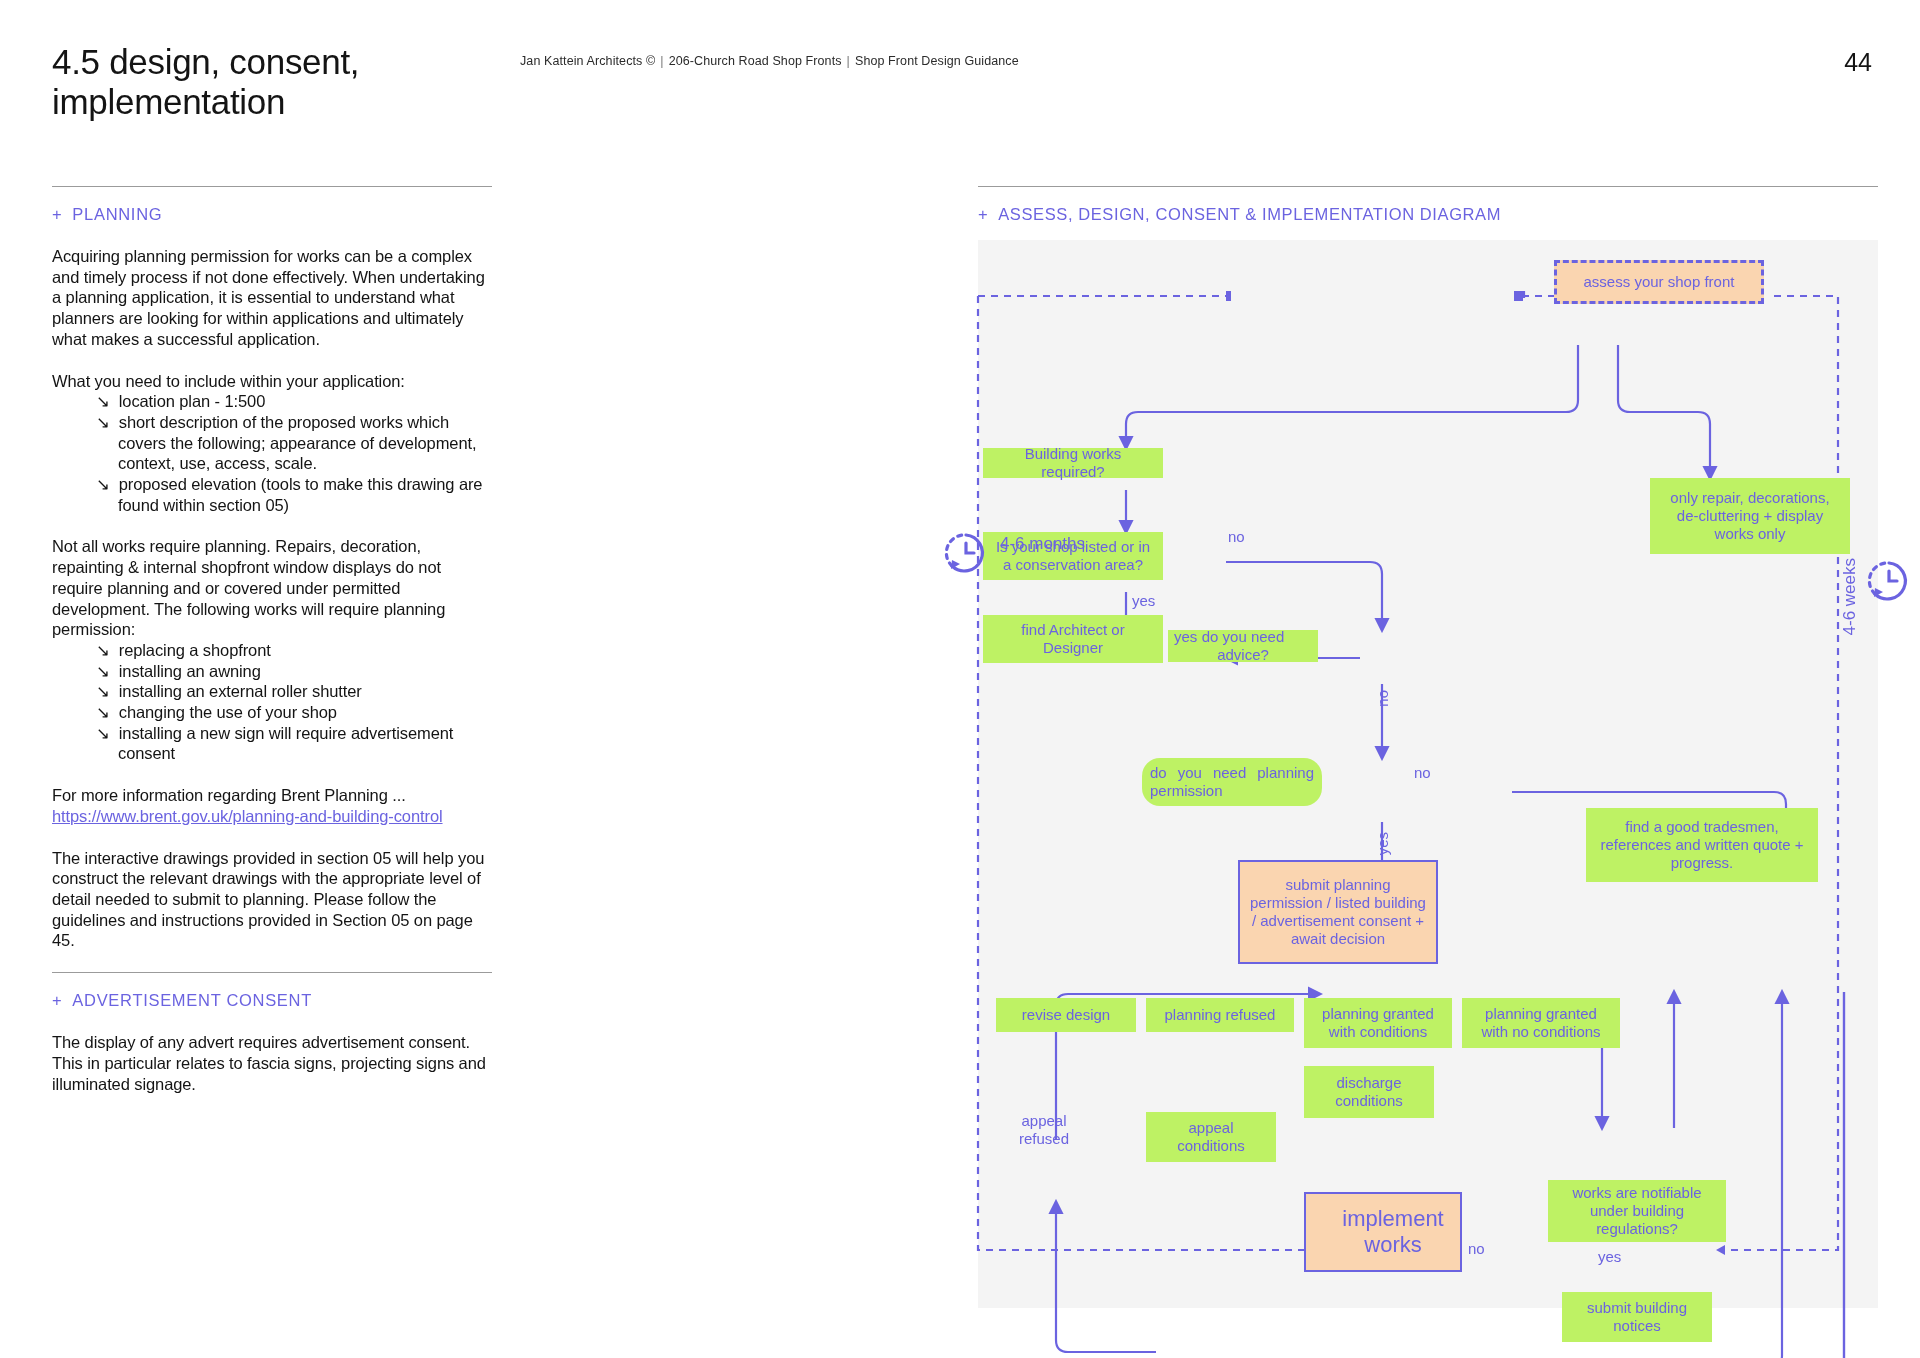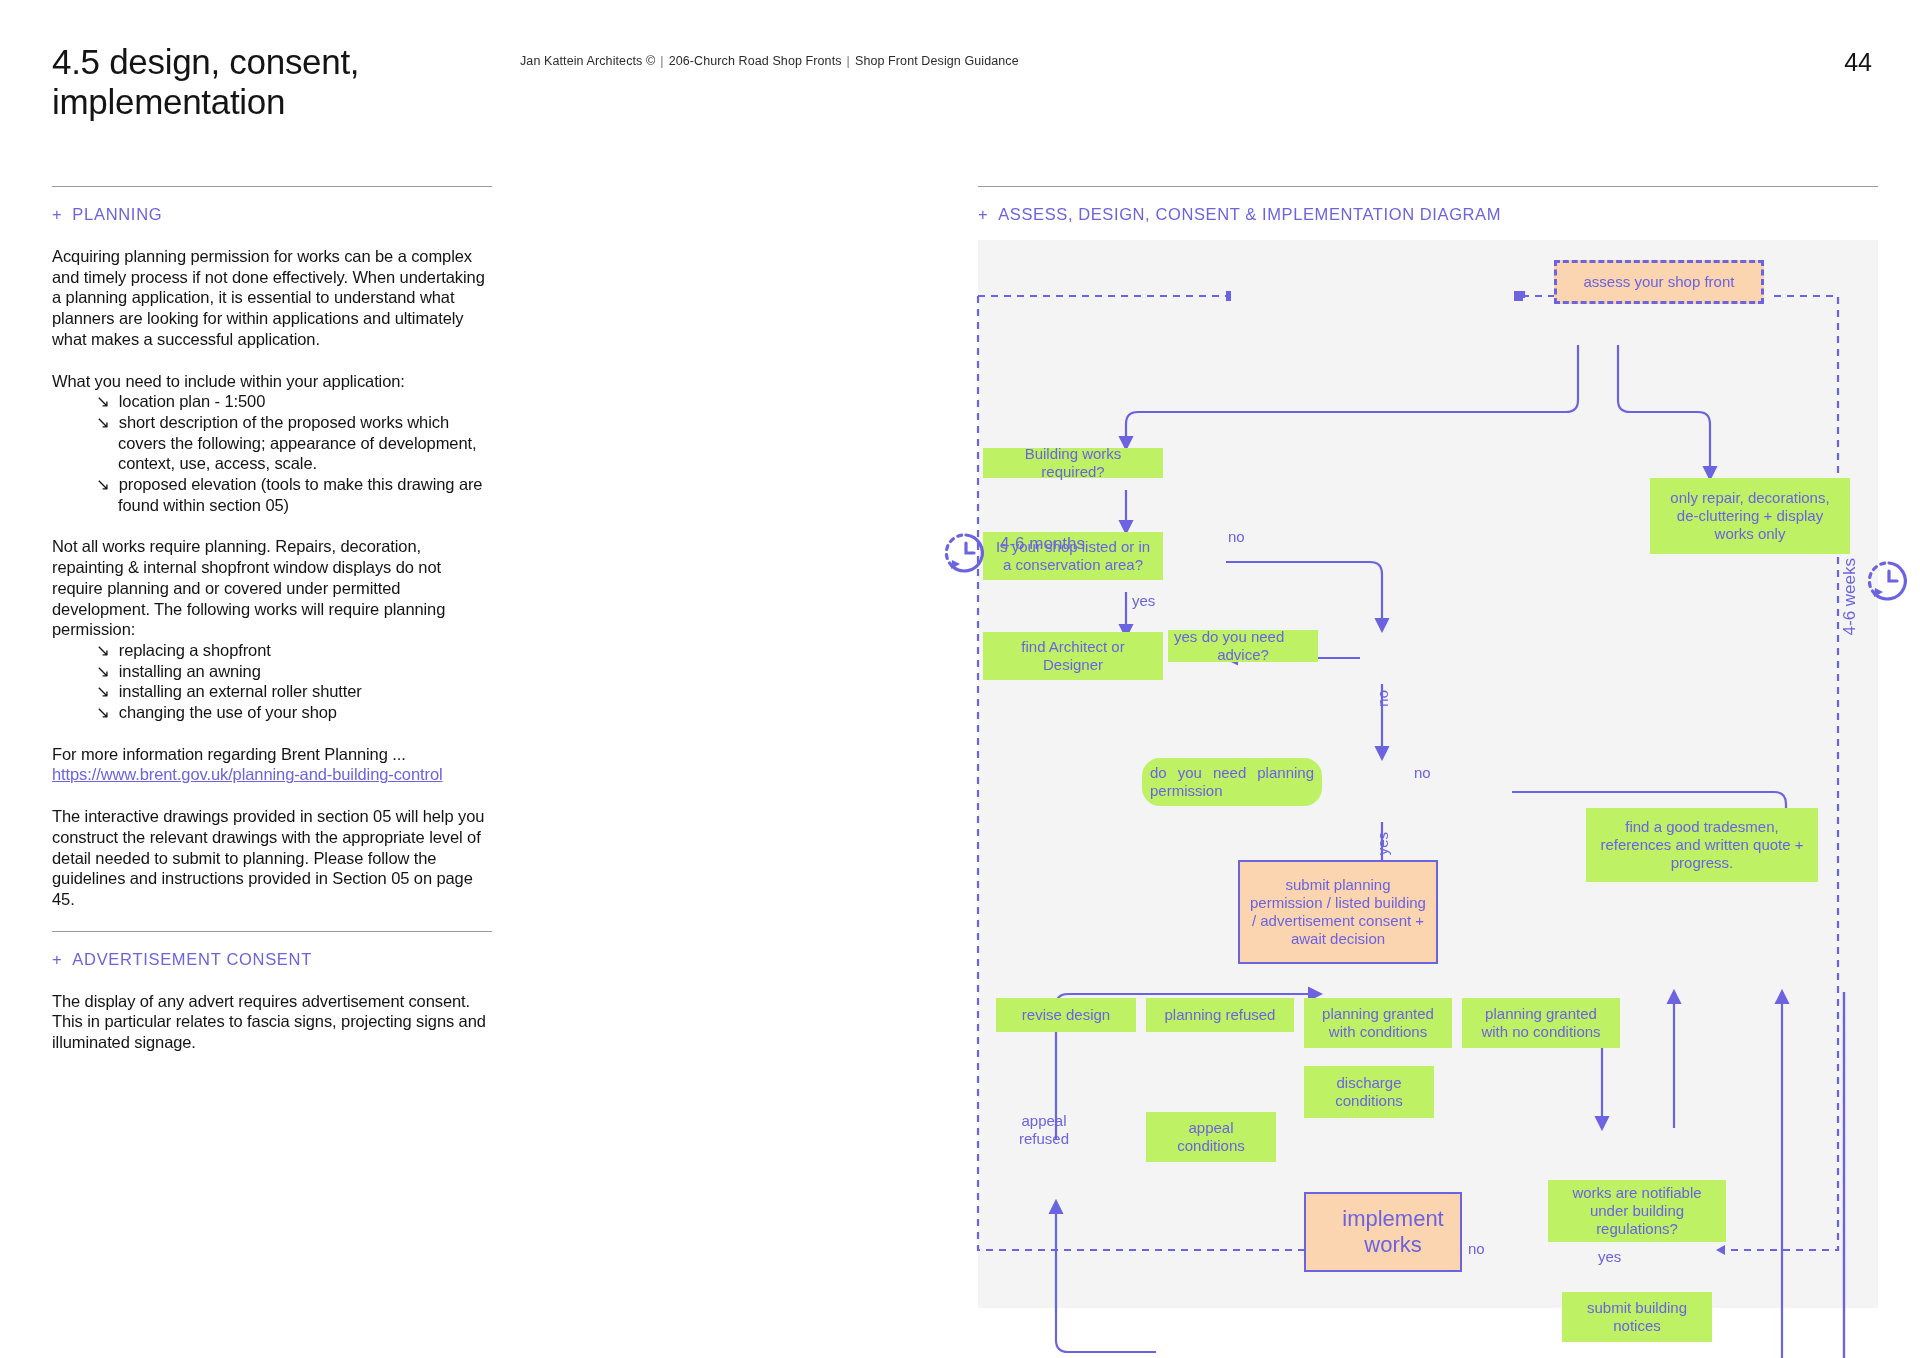--- a/index.html
+++ b/index.html
@@ -123,20 +123,21 @@
       <li><span class="ar">↘</span><span>proposed elevation (tools to make this drawing are found within section 05)</span></li>
     </ul>
     <div class="spacer21"></div>
 
     <p class="body" style="margin-bottom:0">Not all works require planning. Repairs, decoration, repainting &amp; internal shopfront window displays do not require planning and or covered under permitted development. The following works will require planning permission:</p>
     <ul class="arrow-list">
       <li><span class="ar">↘</span><span>replacing a shopfront</span></li>
       <li><span class="ar">↘</span><span>installing an awning</span></li>
       <li><span class="ar">↘</span><span>installing an external roller shutter</span></li>
       <li><span class="ar">↘</span><span>changing the use of your shop</span></li>
+      <li><span class="ar">↘</span><span>installing a new sign will require advertisement consent</span></li>
     </ul>
     <div class="spacer21"></div>
 
     <p class="body" style="margin-bottom:0">For more information regarding Brent Planning ...</p>
     <a class="link" href="#">https://www.brent.gov.uk/planning-and-building-control</a>
     <div class="spacer21"></div>
 
     <p class="body">The interactive drawings provided in section 05 will help you construct the relevant drawings with the appropriate level of detail needed to submit to planning. Please follow the guidelines and instructions provided in Section 05 on page 45.</p>
 
     <div class="rule short" style="margin-top:10px"></div>
@@ -216,21 +217,21 @@
         <path d="M884,1272 L884,1322" marker-end="url(#ah)"></path>
       </g>
     </svg>
 
     <div class="node dashed" style="left:576px;top:20px;width:210px;height:44px;">assess your shop front</div>
 
     <div class="node" style="left:5px;top:208px;width:180px;height:30px;">Building works required?</div>
 
     <div class="node" style="left:5px;top:292px;width:180px;height:48px;">Is your shop listed or in a conservation area?</div>
 
-    <div class="node" style="left:5px;top:392px;width:180px;height:48px;">find Architect or Designer</div>
+    <div class="node" style="left:5px;top:375px;width:180px;height:48px;">find Architect or Designer</div>
 
     <div class="node" style="left:190px;top:390px;width:150px;height:32px;">do you need advice?</div>
 
     <div class="node justify" style="left:164px;top:518px;width:180px;height:48px;border-radius:18px;">do  you  need  planning permission</div>
 
     <div class="node" style="left:672px;top:238px;width:200px;height:76px;">only repair, decorations, de-cluttering + display works only</div>
 
     <div class="node solid" style="left:260px;top:620px;width:200px;height:104px;">submit planning permission / listed building / advertisement consent + await decision</div>
 
     <div class="node" style="left:608px;top:568px;width:232px;height:74px;">find a good tradesmen, references and written quote + progress.</div>

